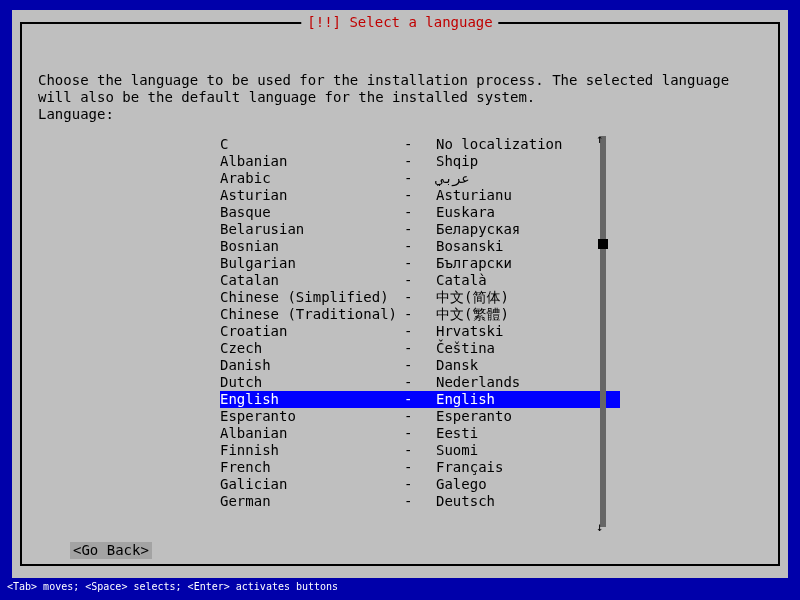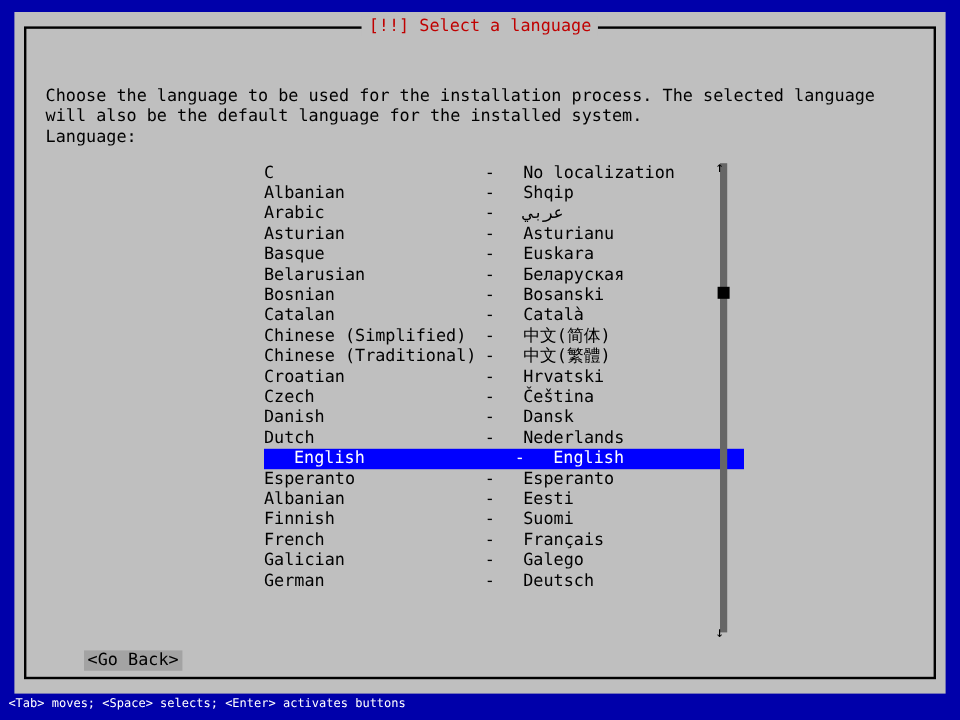--- a/index.html
+++ b/index.html
@@ -64,21 +64,20 @@
       width: 400px;
     }
     .lang-row {
       height: 17px;
       line-height: 17px;
       white-space: pre;
     }
     .lang-row.selected {
       background: #0000ff;
       color: #ffffff;
-      padding-left: 25px;
     }
     .lang-en {
       display: inline-block;
       width: 184px;
     }
     .lang-sep {
       display: inline-block;
       width: 32px;
     }
     .lang-native {
@@ -144,20 +143,21 @@
   <div class="language-label">Language:</div>
 
   <div class="language-list" id="lang-list">
       <div class="lang-row"><span class="lang-en">C</span><span class="lang-sep">-</span><span class="lang-native">No localization</span></div>
       <div class="lang-row"><span class="lang-en">Albanian</span><span class="lang-sep">-</span><span class="lang-native">Shqip</span></div>
       <div class="lang-row"><span class="lang-en">Arabic</span><span class="lang-sep">-</span><span class="lang-native">عربي</span></div>
       <div class="lang-row"><span class="lang-en">Asturian</span><span class="lang-sep">-</span><span class="lang-native">Asturianu</span></div>
       <div class="lang-row"><span class="lang-en">Basque</span><span class="lang-sep">-</span><span class="lang-native">Euskara</span></div>
       <div class="lang-row"><span class="lang-en">Belarusian</span><span class="lang-sep">-</span><span class="lang-native">Беларуская</span></div>
       <div class="lang-row"><span class="lang-en">Bosnian</span><span class="lang-sep">-</span><span class="lang-native">Bosanski</span></div>
+      <div class="lang-row"><span class="lang-en">Bulgarian</span><span class="lang-sep">-</span><span class="lang-native">Български</span></div>
       <div class="lang-row"><span class="lang-en">Catalan</span><span class="lang-sep">-</span><span class="lang-native">Català</span></div>
       <div class="lang-row"><span class="lang-en">Chinese (Simplified)</span><span class="lang-sep">-</span><span class="lang-native">中文(简体)</span></div>
       <div class="lang-row"><span class="lang-en">Chinese (Traditional)</span><span class="lang-sep">-</span><span class="lang-native">中文(繁體)</span></div>
       <div class="lang-row"><span class="lang-en">Croatian</span><span class="lang-sep">-</span><span class="lang-native">Hrvatski</span></div>
       <div class="lang-row"><span class="lang-en">Czech</span><span class="lang-sep">-</span><span class="lang-native">Čeština</span></div>
       <div class="lang-row"><span class="lang-en">Danish</span><span class="lang-sep">-</span><span class="lang-native">Dansk</span></div>
       <div class="lang-row"><span class="lang-en">Dutch</span><span class="lang-sep">-</span><span class="lang-native">Nederlands</span></div>
       <div class="lang-row selected"><span class="lang-en">English</span><span class="lang-sep">-</span><span class="lang-native">English</span></div>
       <div class="lang-row"><span class="lang-en">Esperanto</span><span class="lang-sep">-</span><span class="lang-native">Esperanto</span></div>
       <div class="lang-row"><span class="lang-en">Albanian</span><span class="lang-sep">-</span><span class="lang-native">Eesti</span></div>

